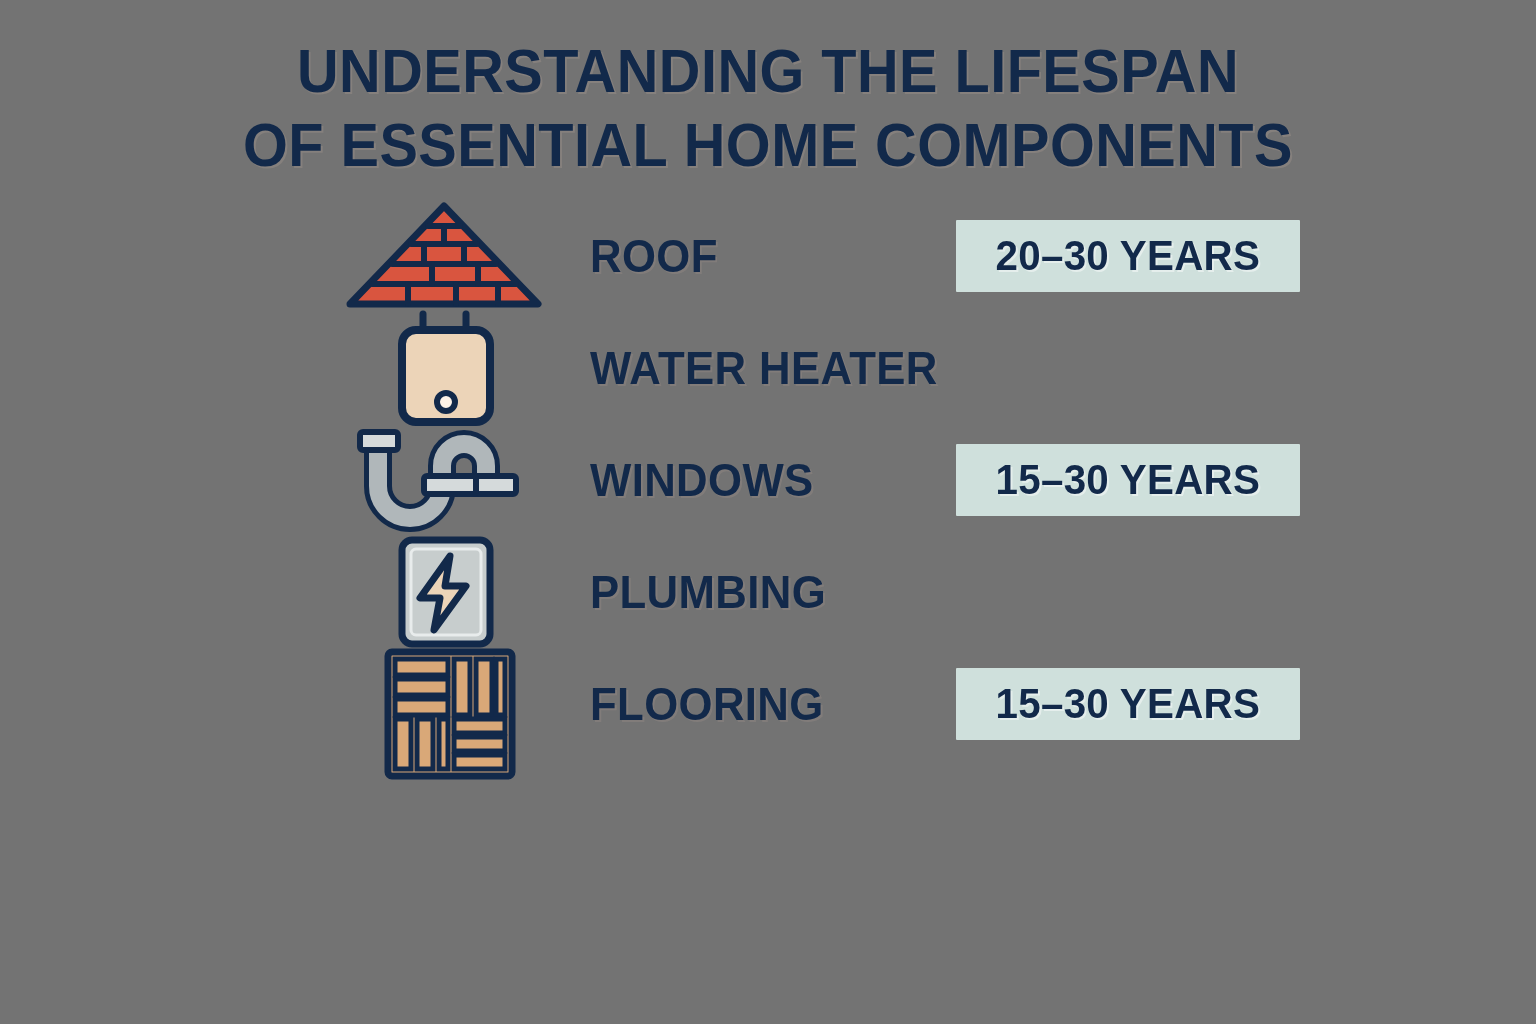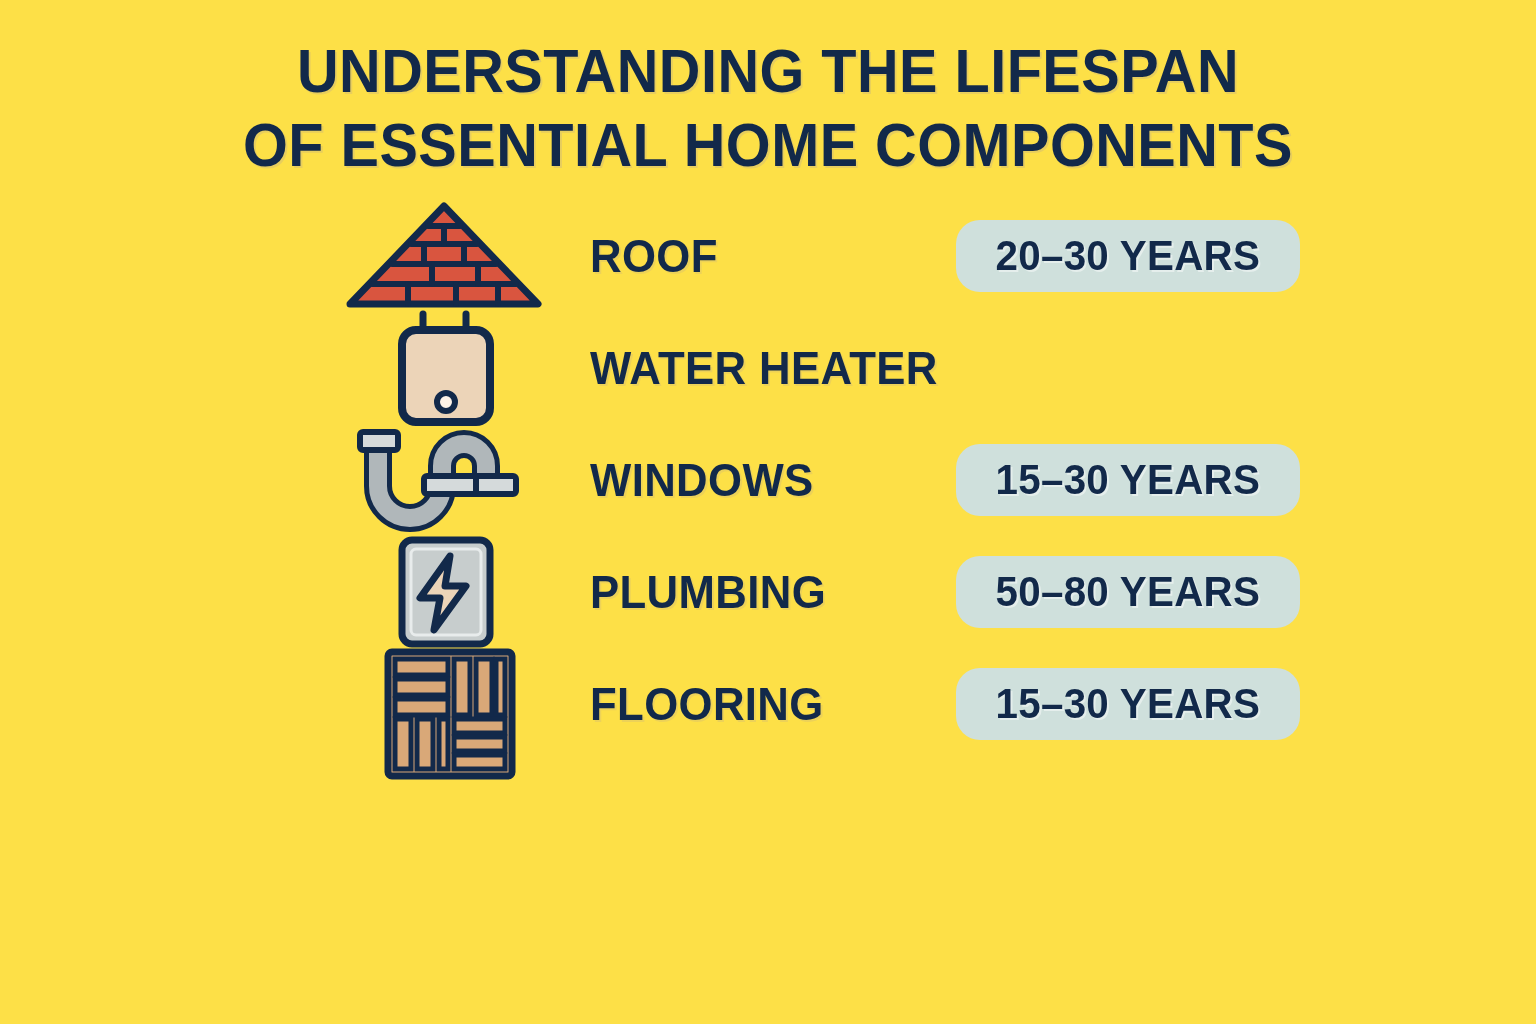--- a/index.html
+++ b/index.html
@@ -10,21 +10,21 @@
     width: 1536px;
     height: 1024px;
     background: #fdf2e7;
     font-family: "Liberation Sans", sans-serif;
     overflow: hidden;
     position: relative;
   }
   #infographic {
     position: absolute;
     inset: 0;
-    background: #fde047;
+    background: #737373;
   }
 
   
   .title-block {
     position: absolute;
     left: 0;
     top: 34px;
     width: 1536px;
     text-align: center;
   }
@@ -82,21 +82,21 @@
     transform: scaleX(0.95);
     text-shadow: 2px 2px 0 rgba(180,160,150,0.22);
     white-space: nowrap;
   }
   .badge {
     position: absolute;
     left: 918px;
     top: 20px;
     width: 344px;
     height: 72px;
-    border-radius: 24px;
+    border-radius: 1px;
     background: #cfe0dc;
     display: flex;
     align-items: center;
     justify-content: center;
   }
   .badge-text {
     font-family: "Liberation Sans Narrow", "Liberation Sans", sans-serif;
     font-weight: 700;
     font-size: 42px;
     letter-spacing: 0.3px;
@@ -180,23 +180,20 @@
 
     <div class="row">
       <div class="icon-cell">
         <svg width="215" height="112" viewBox="0 0 215 112">
           <rect x="64" y="4" width="88" height="104" rx="10" fill="#c7cdcd" stroke="#12294a" stroke-width="7"></rect>
           <rect x="73" y="13" width="70" height="86" rx="5" fill="none" stroke="#e8ecec" stroke-width="3"></rect>
           <polygon points="112,20 82,62 102,62 96,94 128,50 107,50" fill="#ecd4b8" stroke="#12294a" stroke-width="7" stroke-linejoin="round"></polygon>
         </svg>
       </div>
       <div class="row-label">PLUMBING</div>
-      <div class="badge">
-        <span class="badge-text">50–80 YEARS</span>
-      </div>
     </div>
 
     <div class="row">
       <div class="icon-cell">
         <svg width="215" height="112" viewBox="0 0 215 112">
           <rect x="50" y="4" width="124" height="124" rx="4" fill="#d9a878" stroke="#12294a" stroke-width="7"></rect>
           <g fill="#d9a878" stroke="#12294a" stroke-width="5">
 
             <rect x="57" y="11" width="53" height="16"></rect>
             <rect x="57" y="31" width="53" height="16"></rect>

